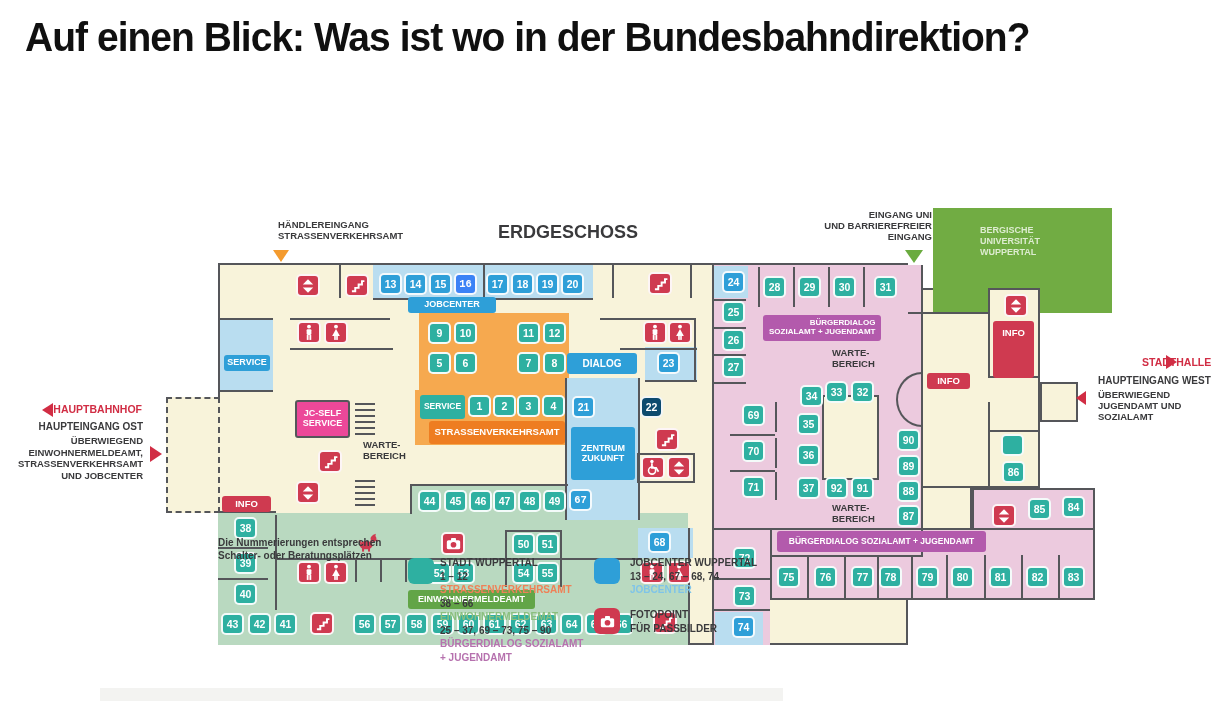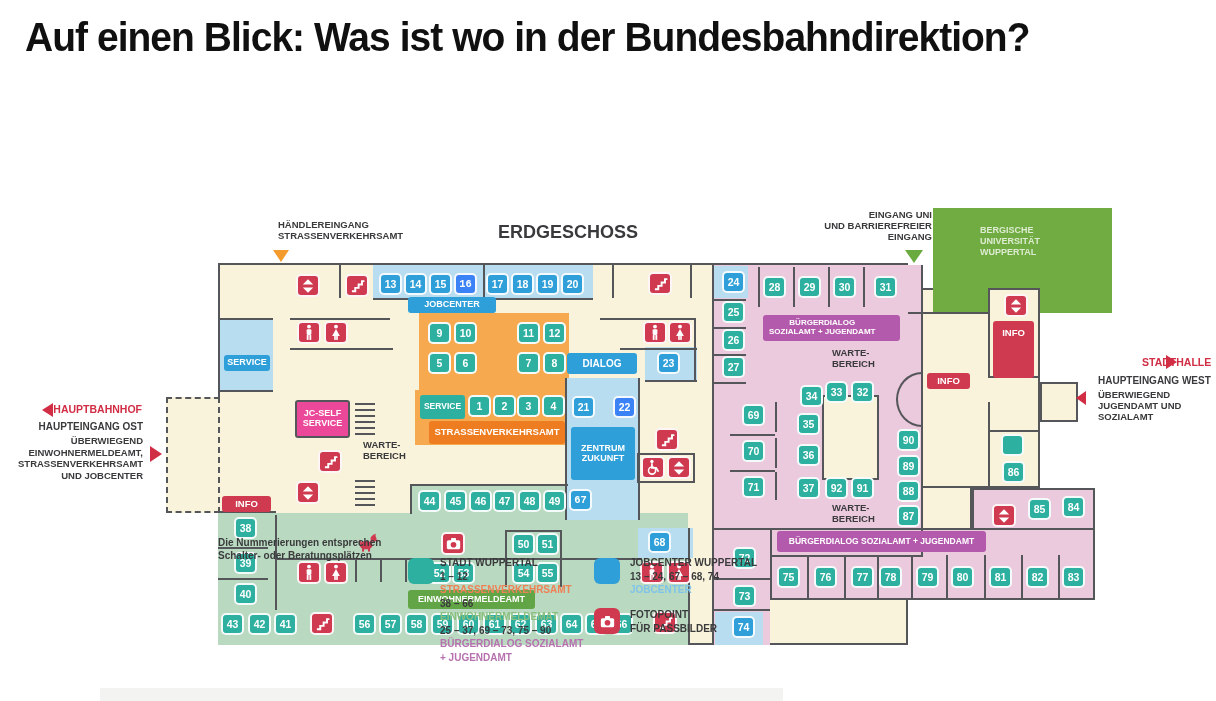--- a/index.html
+++ b/index.html
@@ -141,21 +141,21 @@
       <div class="nbox" style="position: absolute; left: 428px; top: 252px; box-sizing: border-box; background: rgb(46, 176, 161);">5</div>
       <div class="nbox" style="position: absolute; left: 454px; top: 252px; box-sizing: border-box; background: rgb(46, 176, 161);">6</div>
       <div class="nbox" style="position: absolute; left: 517px; top: 252px; box-sizing: border-box; background: rgb(46, 176, 161);">7</div>
       <div class="nbox" style="position: absolute; left: 543px; top: 252px; box-sizing: border-box; background: rgb(46, 176, 161);">8</div>
       <div class="nbox" style="position: absolute; left: 657px; top: 252px; box-sizing: border-box; background: rgb(46, 159, 216);">23</div>
       <div class="nbox" style="position: absolute; left: 468px; top: 295px; box-sizing: border-box; background: rgb(46, 176, 161);">1</div>
       <div class="nbox" style="position: absolute; left: 493px; top: 295px; box-sizing: border-box; background: rgb(46, 176, 161);">2</div>
       <div class="nbox" style="position: absolute; left: 517px; top: 295px; box-sizing: border-box; background: rgb(46, 176, 161);">3</div>
       <div class="nbox" style="position: absolute; left: 542px; top: 295px; box-sizing: border-box; background: rgb(46, 176, 161);">4</div>
       <div class="nbox" style="position: absolute; left: 572px; top: 296px; box-sizing: border-box; background: rgb(46, 159, 216);">21</div>
-      <div class="nbox" style="position: absolute; left: 613px; top: 296px; box-sizing: border-box; background: #3b82f6;">22</div>
+      <div class="nbox" style="position: absolute; left: 640px; top: 296px; box-sizing: border-box; background: #0c4a6e; border-radius: 6px;">22</div>
       <div class="nbox" style="position: absolute; left: 800px; top: 285px; box-sizing: border-box; background: rgb(46, 176, 161);">34</div>
       <div class="nbox" style="position: absolute; left: 825px; top: 281px; box-sizing: border-box; background: rgb(46, 176, 161); border-radius: 6px;">33</div>
       <div class="nbox" style="position: absolute; left: 851px; top: 281px; box-sizing: border-box; background: rgb(46, 176, 161);">32</div>
       <div class="nbox" style="position: absolute; left: 742px; top: 304px; box-sizing: border-box; background: rgb(46, 176, 161);">69</div>
       <div class="nbox" style="position: absolute; left: 797px; top: 313px; box-sizing: border-box; background: rgb(46, 176, 161);">35</div>
       <div class="nbox" style="position: absolute; left: 742px; top: 340px; box-sizing: border-box; background: rgb(46, 176, 161);">70</div>
       <div class="nbox" style="position: absolute; left: 797px; top: 344px; box-sizing: border-box; background: rgb(46, 176, 161);">36</div>
       <div class="nbox" style="position: absolute; left: 742px; top: 376px; box-sizing: border-box; background: rgb(46, 176, 161);">71</div>
       <div class="nbox" style="position: absolute; left: 797px; top: 377px; box-sizing: border-box; background: rgb(46, 176, 161);">37</div>
       <div class="nbox" style="position: absolute; left: 825px; top: 377px; box-sizing: border-box; background: rgb(46, 176, 161);">92</div>
@@ -214,21 +214,21 @@
       <div class="pill" style="position: absolute; left: 408px; top: 197px; width: 88px; height: 16px; box-sizing: border-box; background: rgb(46, 159, 216); font-size: 9px;">JOBCENTER</div>
       <div class="pill" style="position: absolute; left: 567px; top: 253px; width: 70px; height: 21px; box-sizing: border-box; background: rgb(46, 159, 216); font-size: 10px;">DIALOG</div>
       <div class="pill" style="position: absolute; left: 295px; top: 300px; width: 55px; height: 38px; box-sizing: border-box; background: #ec4899; font-size: 9px; border: 2px solid rgb(85, 86, 90);">JC-SELF
 SERVICE</div>
       <div class="pill" style="position: absolute; left: 224px; top: 255px; width: 46px; height: 16px; box-sizing: border-box; background: rgb(46, 159, 216); font-size: 9px;">SERVICE</div>
       <div class="pill" style="position: absolute; left: 571px; top: 327px; width: 64px; height: 53px; box-sizing: border-box; background: rgb(46, 159, 216); font-size: 9px;">ZENTRUM
 ZUKUNFT</div>
       <div class="pill" style="position: absolute; left: 420px; top: 295px; width: 45px; height: 24px; box-sizing: border-box; background: rgb(46, 176, 161); font-size: 8.5px;">SERVICE</div>
       <div class="pill" style="position: absolute; left: 429px; top: 321px; width: 136px; height: 23px; box-sizing: border-box; background: rgb(238, 125, 33); font-size: 9.5px;">STRASSENVERKEHRSAMT</div>
       <div class="pill" style="position: absolute; left: 408px; top: 490px; width: 127px; height: 19px; box-sizing: border-box; background: rgb(98, 165, 71); font-size: 9px;">EINWOHNERMELDEAMT</div>
-      <div class="pill" style="position: absolute; left: 763px; top: 215px; width: 137px; height: 26px; box-sizing: border-box; background: rgb(179, 90, 172); font-size: 8px; justify-content: flex-start; text-align: center; padding-left: 6px;">BÜRGERDIALOG
+      <div class="pill" style="position: absolute; left: 763px; top: 215px; width: 118px; height: 26px; box-sizing: border-box; background: rgb(179, 90, 172); font-size: 8px; justify-content: flex-start; text-align: right; padding-left: 6px;">BÜRGERDIALOG
 SOZIALAMT + JUGENDAMT</div>
       <div class="pill" style="position: absolute; left: 777px; top: 431px; width: 209px; height: 21px; box-sizing: border-box; background: rgb(179, 90, 172); font-size: 8.5px;">BÜRGERDIALOG SOZIALAMT + JUGENDAMT</div>
       <div class="pill" style="position: absolute; left: 222px; top: 396px; width: 49px; height: 16px; box-sizing: border-box; background: rgb(207, 58, 80); font-size: 9.5px;">INFO</div>
       <div class="pill" style="position: absolute; left: 927px; top: 273px; width: 43px; height: 16px; box-sizing: border-box; background: rgb(207, 58, 80); font-size: 9.5px;">INFO</div>
       <div class="pill" style="position: absolute; left: 993px; top: 221px; width: 41px; height: 57px; box-sizing: border-box; background: rgb(207, 58, 80); font-size: 9.5px; align-items: flex-start; padding-top: 7px;">INFO</div>
       <div class="txt" style="position: absolute; left: 278px; top: 119px; box-sizing: border-box; font-size: 9.5px; line-height: 11px; color: rgb(58, 58, 60);">HÄNDLEREINGANG
 STRASSENVERKEHRSAMT</div>
       <div class="txt" style="position: absolute; left: 498px; top: 122px; box-sizing: border-box; font-size: 18px; line-height: 20px; color: rgb(58, 58, 60);">ERDGESCHOSS</div>
       <div class="txt" style="position: absolute; left: 792px; top: 109px; width: 140px; box-sizing: border-box; font-size: 9.5px; line-height: 11px; color: rgb(58, 58, 60); text-align: right;">EINGANG UNI
 UND BARRIEREFREIER

